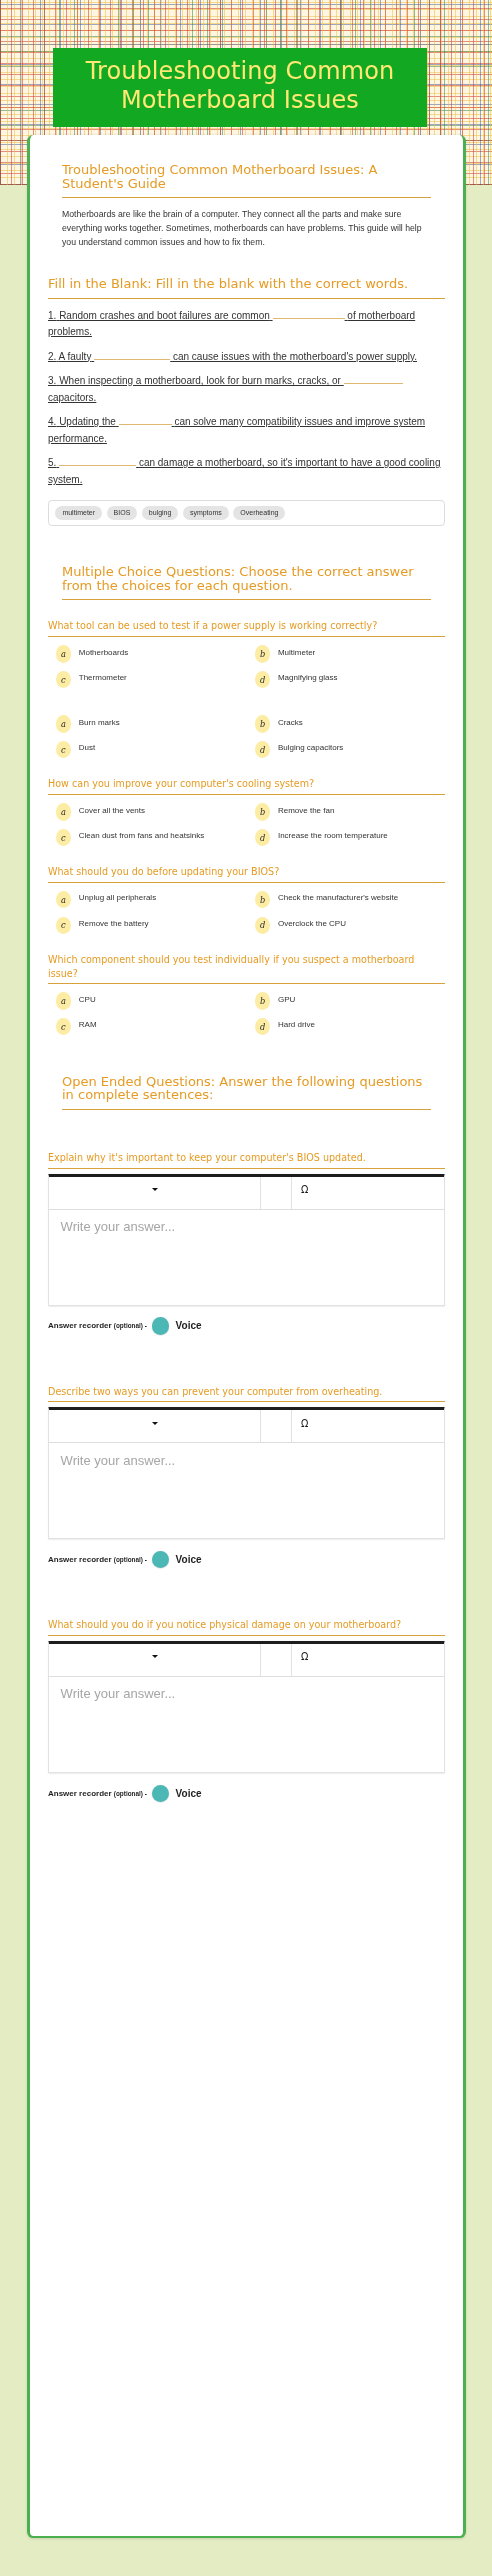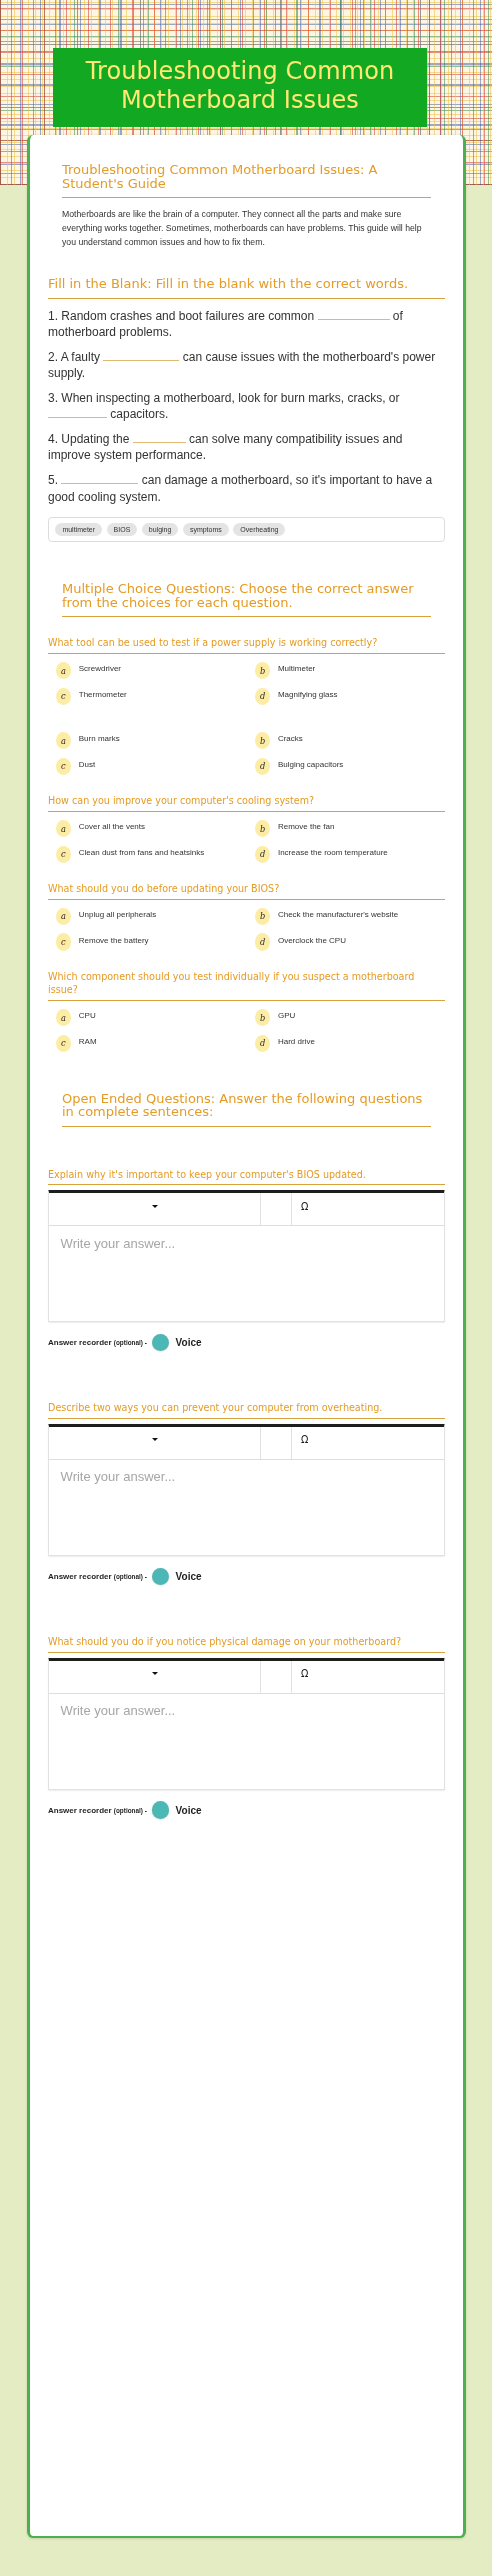--- a/index.html
+++ b/index.html
@@ -106,24 +106,25 @@
   .body-text {
     font-size: 8.7px;
     line-height: 14px;
     color: #333;
     margin-top: 9px;
   }
 
   
   .fib-list { margin-top: 9px; }
   .fib-item {
-    font-size: 12px;
+    font-size: 10px;
     line-height: 16.7px;
     color: #333;
     margin-bottom: 7.7px;
+    text-decoration: underline;
   }
   .blank {
     display: inline-block;
     border-bottom: 0.6px solid #e0b872;
     vertical-align: baseline;
   }
   .blank.w1 { width: 72px; }
   .blank.w2 { width: 76px; }
   .blank.w3 { width: 59px; }
   .blank.w4 { width: 53px; }
@@ -326,21 +327,21 @@
 
       <div class="sec-head indent">Multiple Choice Questions: Choose the correct answer from the choices for each question.</div>
 
       <div class="gap-md"></div>
 
       <div class="mcq-block">
         <div class="q-head">What tool can be used to test if a power supply is working correctly?</div>
         <div class="choices">
           <div class="choice">
             <span class="bubble">a</span>
-            <span class="choice-label">Screwdriver</span>
+            <span class="choice-label">Motherboards</span>
           </div>
           <div class="choice">
             <span class="bubble">b</span>
             <span class="choice-label">Multimeter</span>
           </div>
           <div class="choice">
             <span class="bubble">c</span>
             <span class="choice-label">Thermometer</span>
           </div>
           <div class="choice">

